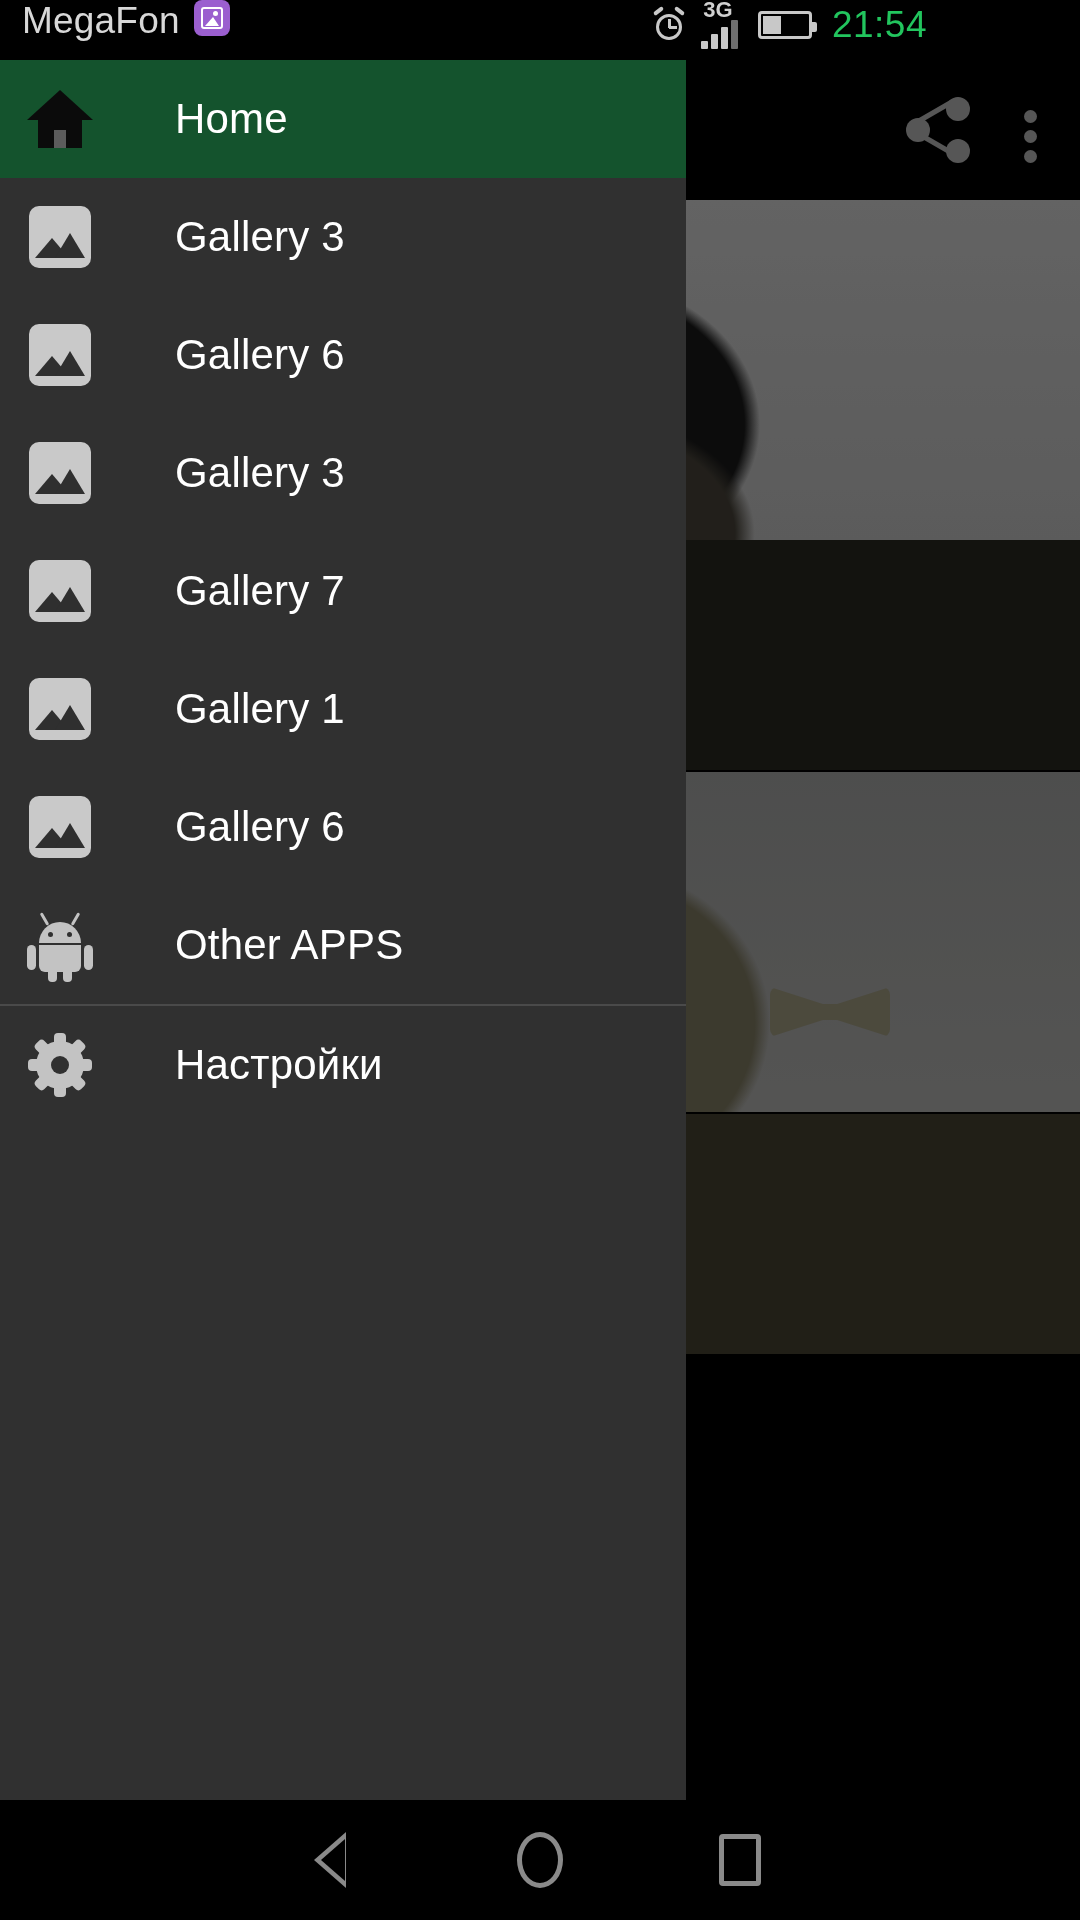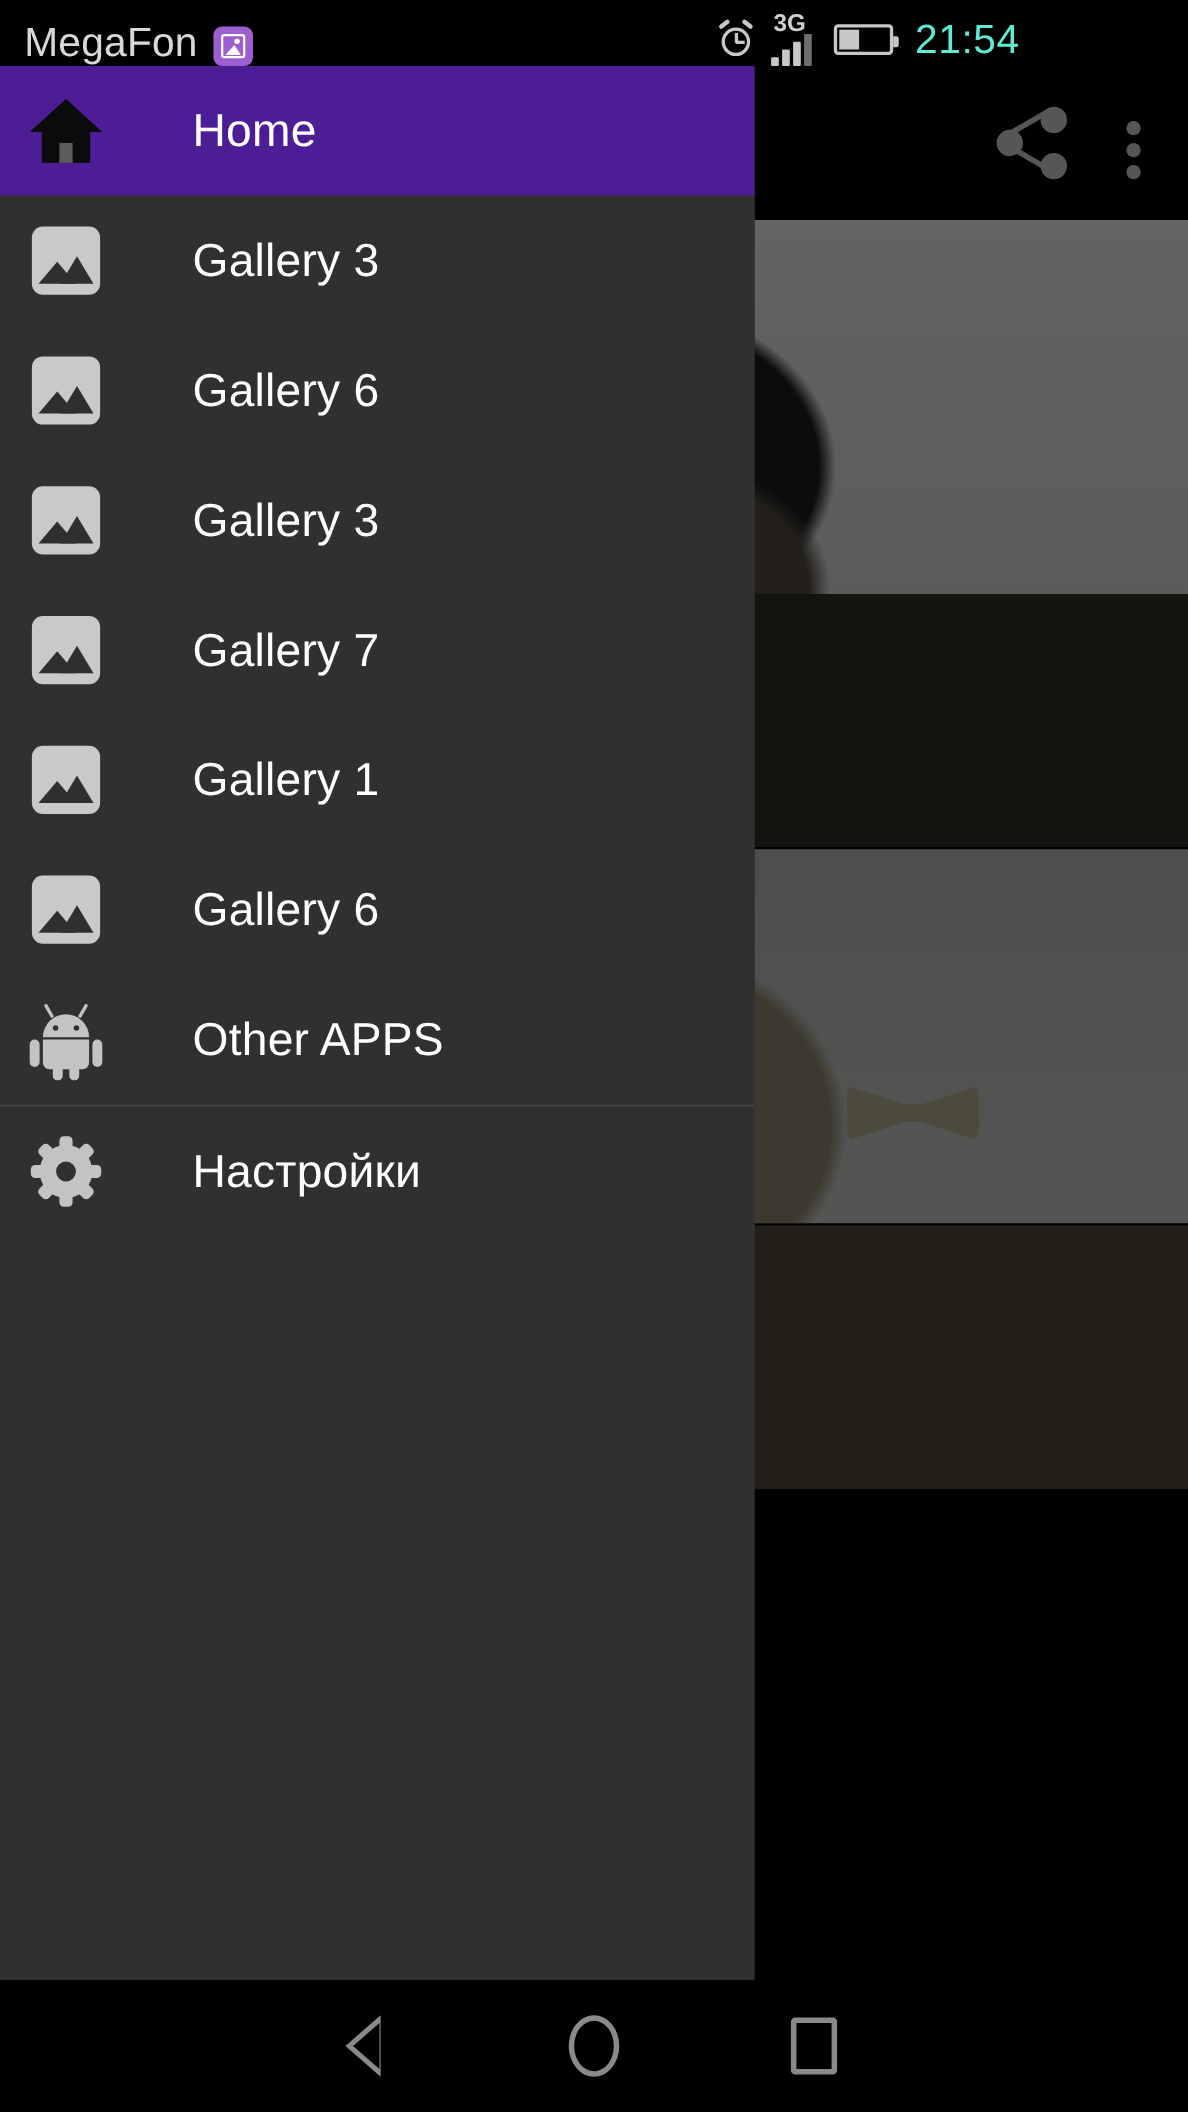--- a/index.html
+++ b/index.html
@@ -7,21 +7,21 @@
     width:1080px; height:1920px;
     background:#000;
     font-family:"Liberation Sans", sans-serif;
     overflow:hidden;
   }
   #screen { position:relative; width:1080px; height:1920px; background:#000; overflow:hidden; }
 
   
   .statusbar {
     position:absolute; left:0; top:0; width:947px; height:60px;
-    background:#000; display:flex; align-items:flex-end; z-index:60;
+    background:#000; display:flex; align-items:flex-start; z-index:60;
   }
   .carrier { color:#d8d8d8; font-size:37px; margin-left:22px; letter-spacing:.2px; }
   .carrier-badge {
     width:36px; height:36px; margin-left:14px; border-radius:8px;
     background:#9b5fcf; position:relative; display:inline-block;
   }
   .carrier-badge i {
     position:absolute; left:7px; top:7px; width:22px; height:22px;
     border:2px solid #fff; border-radius:3px;
   }
@@ -54,21 +54,21 @@
   .bars { display:flex; align-items:flex-end; height:28px; }
   .bars span { width:7px; margin-left:3px; background:#c8c8c8; border-radius:1px; }
   .bars span:nth-child(1){ height:8px; }
   .bars span:nth-child(2){ height:15px; }
   .bars span:nth-child(3){ height:22px; }
   .bars span:nth-child(4){ height:29px; background:#6f6f6f; }
 
   .battery { position:relative; width:54px; height:28px; border:3px solid #c8c8c8; border-radius:4px; margin:0 6px 0 16px; }
   .battery:after { content:""; position:absolute; right:-8px; top:8px; width:5px; height:10px; background:#c8c8c8; border-radius:0 2px 2px 0; }
   .battery .lvl { position:absolute; left:2px; top:2px; bottom:2px; width:38%; background:#c8c8c8; }
-  .clock { color:#5eead4; font-size:37px; margin-left:14px; letter-spacing:.5px; }
+  .clock { color:#22c55e; font-size:37px; margin-left:14px; letter-spacing:.5px; }
 
   
   .content { position:absolute; left:0; top:60px; width:1080px; height:1740px; background:#000; overflow:hidden; }
   .appbar { position:absolute; left:0; top:0; width:1080px; height:140px; background:#000; }
   .appbar .actions { position:absolute; right:18px; top:0; height:140px; display:flex; align-items:center; }
 
   .ico-share { width:74px; height:74px; position:relative; margin-right:22px; }
   .ico-share .dot { position:absolute; width:24px; height:24px; border-radius:50%; background:#9d9d9d; }
   .ico-share .d1 { left:4px; top:25px; }
   .ico-share .d2 { right:6px; top:4px; }
@@ -152,21 +152,21 @@
     position:absolute; left:45px; bottom:52px;
     color:#fff; font-size:46px; font-weight:bold;
     text-shadow:0 2px 6px rgba(0,0,0,.85), 0 0 3px rgba(0,0,0,.8);
   }
 
   .menu { position:relative; width:686px; background:#303030; }
   .menu-item {
     position:relative; width:686px; height:118px;
     display:flex; align-items:center; background:#303030;
   }
-  .menu-item.active { background:#4c1d95; }
+  .menu-item.active { background:#14532d; }
   .menu-item .ic { width:120px; display:flex; justify-content:center; align-items:center; flex:none; }
   .menu-item .lbl { color:#ffffff; font-size:42px; margin-left:55px; letter-spacing:.2px; }
 
   
   .ic-home { position:relative; width:66px; height:58px; }
   .ic-home .roof {
     position:absolute; left:0; top:0; width:0; height:0;
     border-left:33px solid transparent; border-right:33px solid transparent;
     border-bottom:30px solid #0b0b0b;
   }

